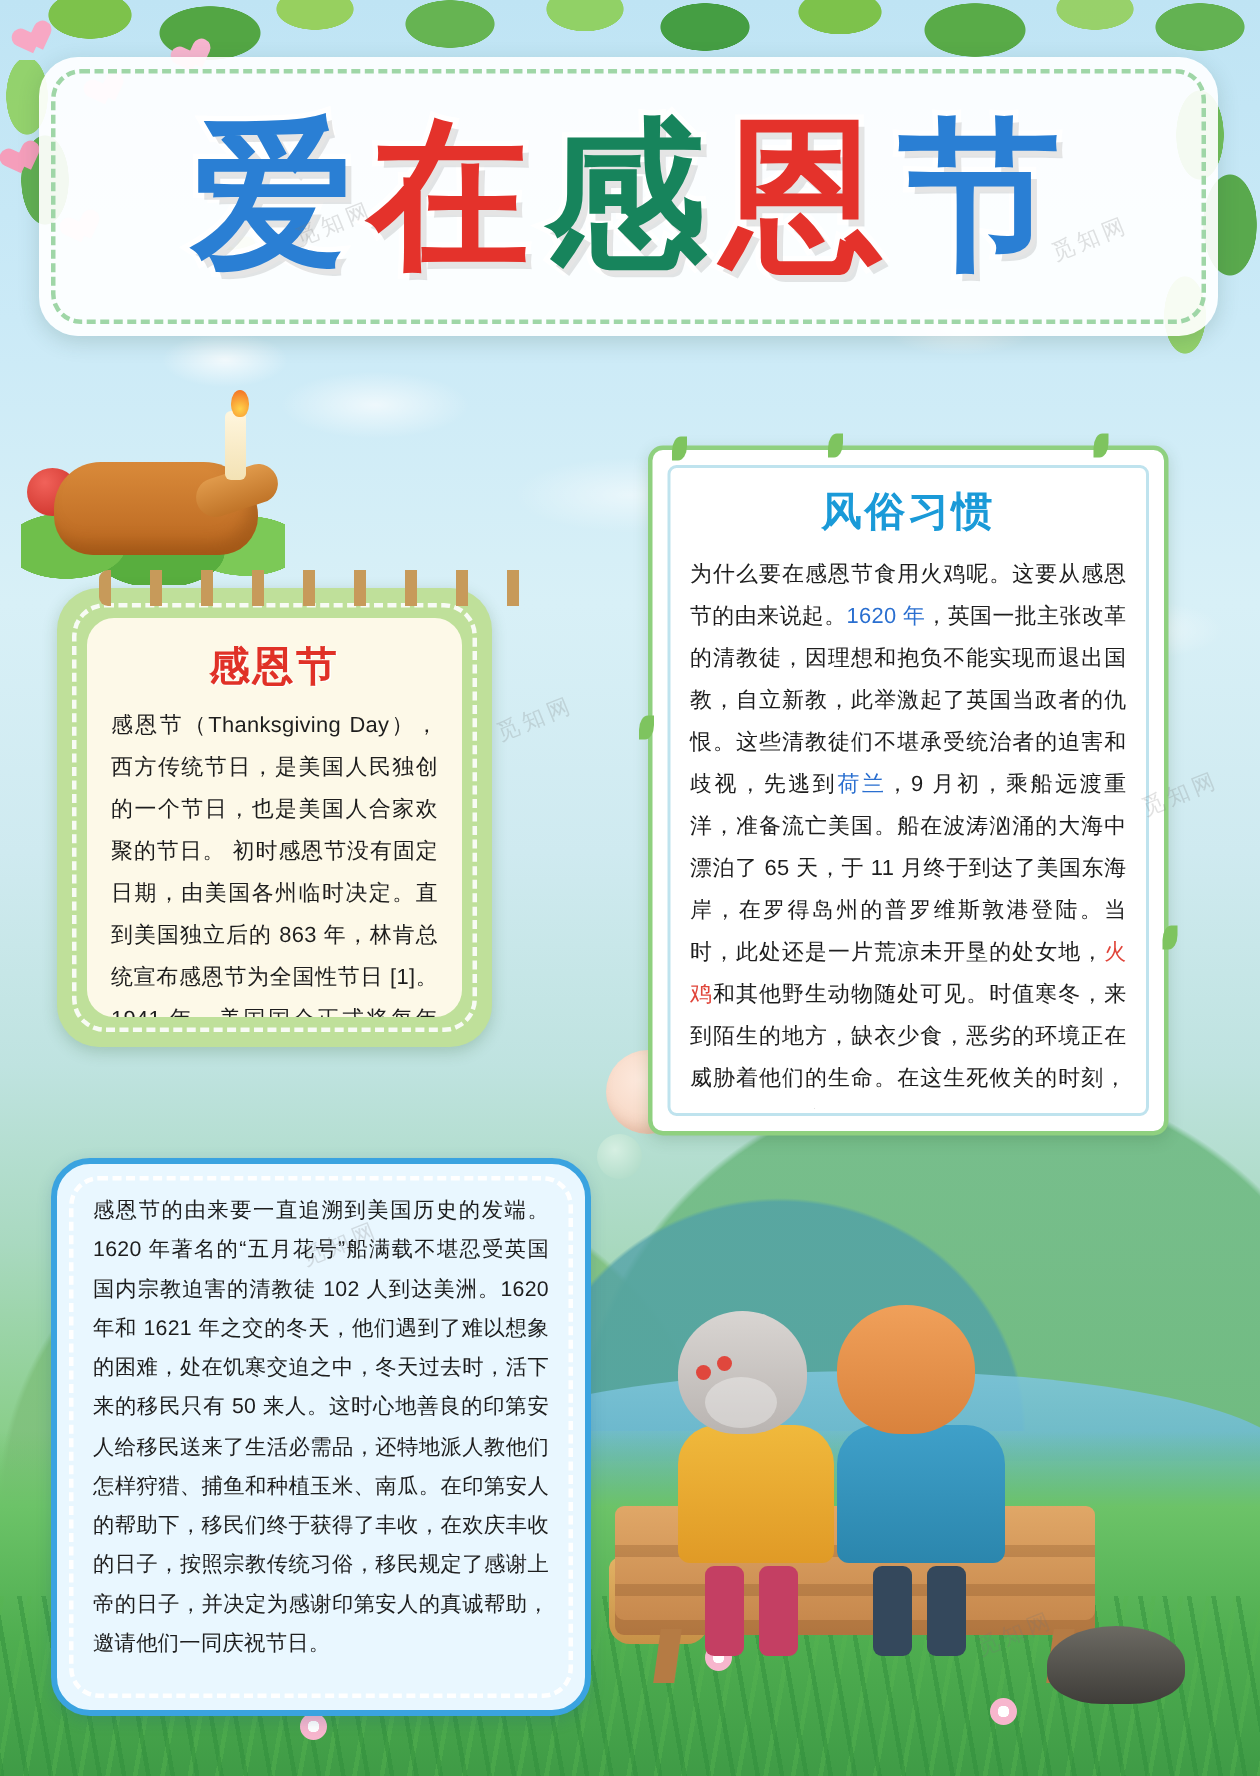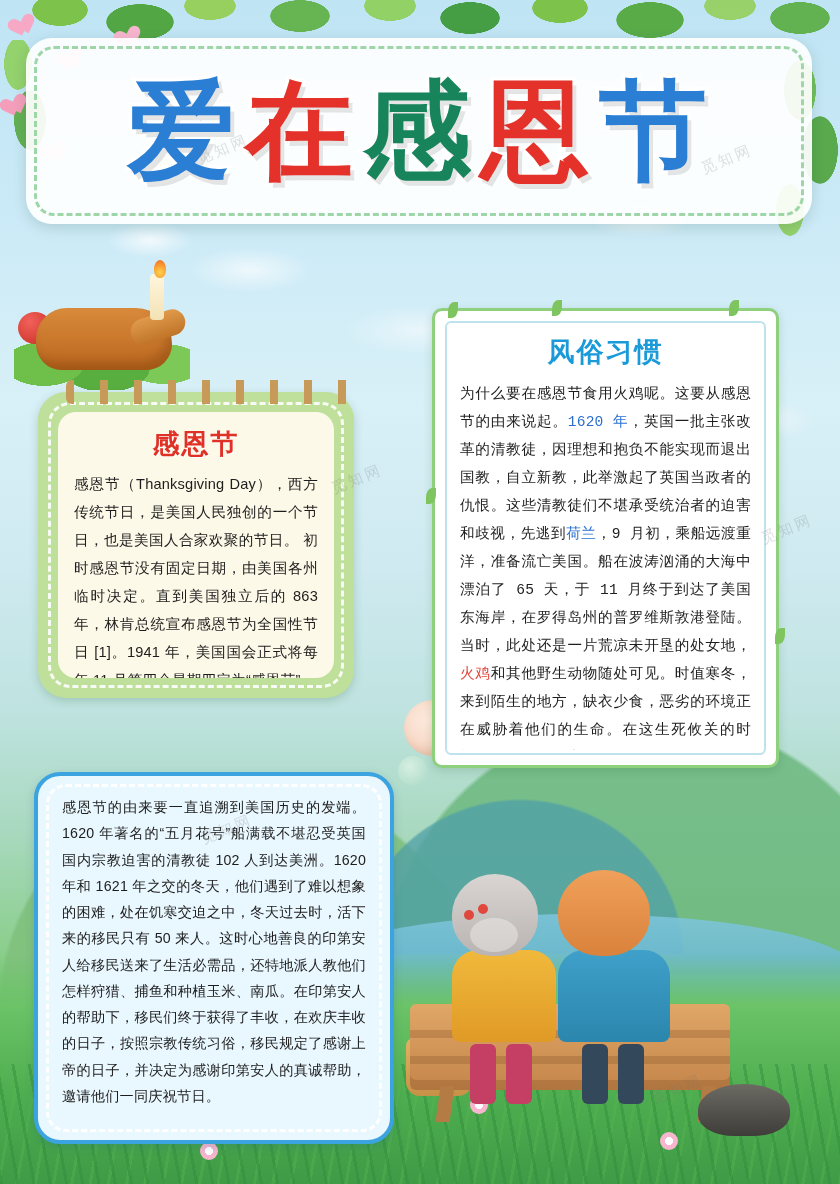--- a/index.html
+++ b/index.html
@@ -315,21 +315,21 @@
     width: 92px; height: 52px; border-radius: 50% 50% 40% 40%;
     background: linear-gradient(180deg,#6c6a63,#3f3d39);
   }
 
   
   .panel { position: absolute; }
 
   
   .panel-1 {
     left: 38px; top: 392px;
-    width: 316px; height: 306px;
+    width: 290px; height: 306px;
   }
   .panel-1 .frame {
     position: absolute; inset: 0;
     background: #bfe09a;
     border-radius: 28px;
     box-shadow: 0 3px 10px rgba(40,90,40,.22);
   }
   .panel-1 .frame::before {
     content:""; position:absolute; inset:10px;
     border: 3px dashed #ffffff;
@@ -361,22 +361,22 @@
   .body-text {
     font-size: 14.6px;
     line-height: 1.92;
     color: #1d1d1d;
     text-align: justify;
     letter-spacing: .2px;
   }
 
   
   .panel-2 {
-    left: 432px; top: 308px;
-    width: 347px; height: 460px; font-family: Liberation Mono, monospace;
+    left: 432px; top: 297px;
+    width: 347px; height: 460px;
   }
   .panel-2 .frame {
     position: absolute; inset: 0;
     background: #ffffff;
     border: 3px solid #8fd07f;
     border-radius: 10px;
     box-shadow: 0 3px 10px rgba(40,90,40,.18);
   }
   .panel-2 .frame::before {
     content:""; position:absolute; inset:10px;

